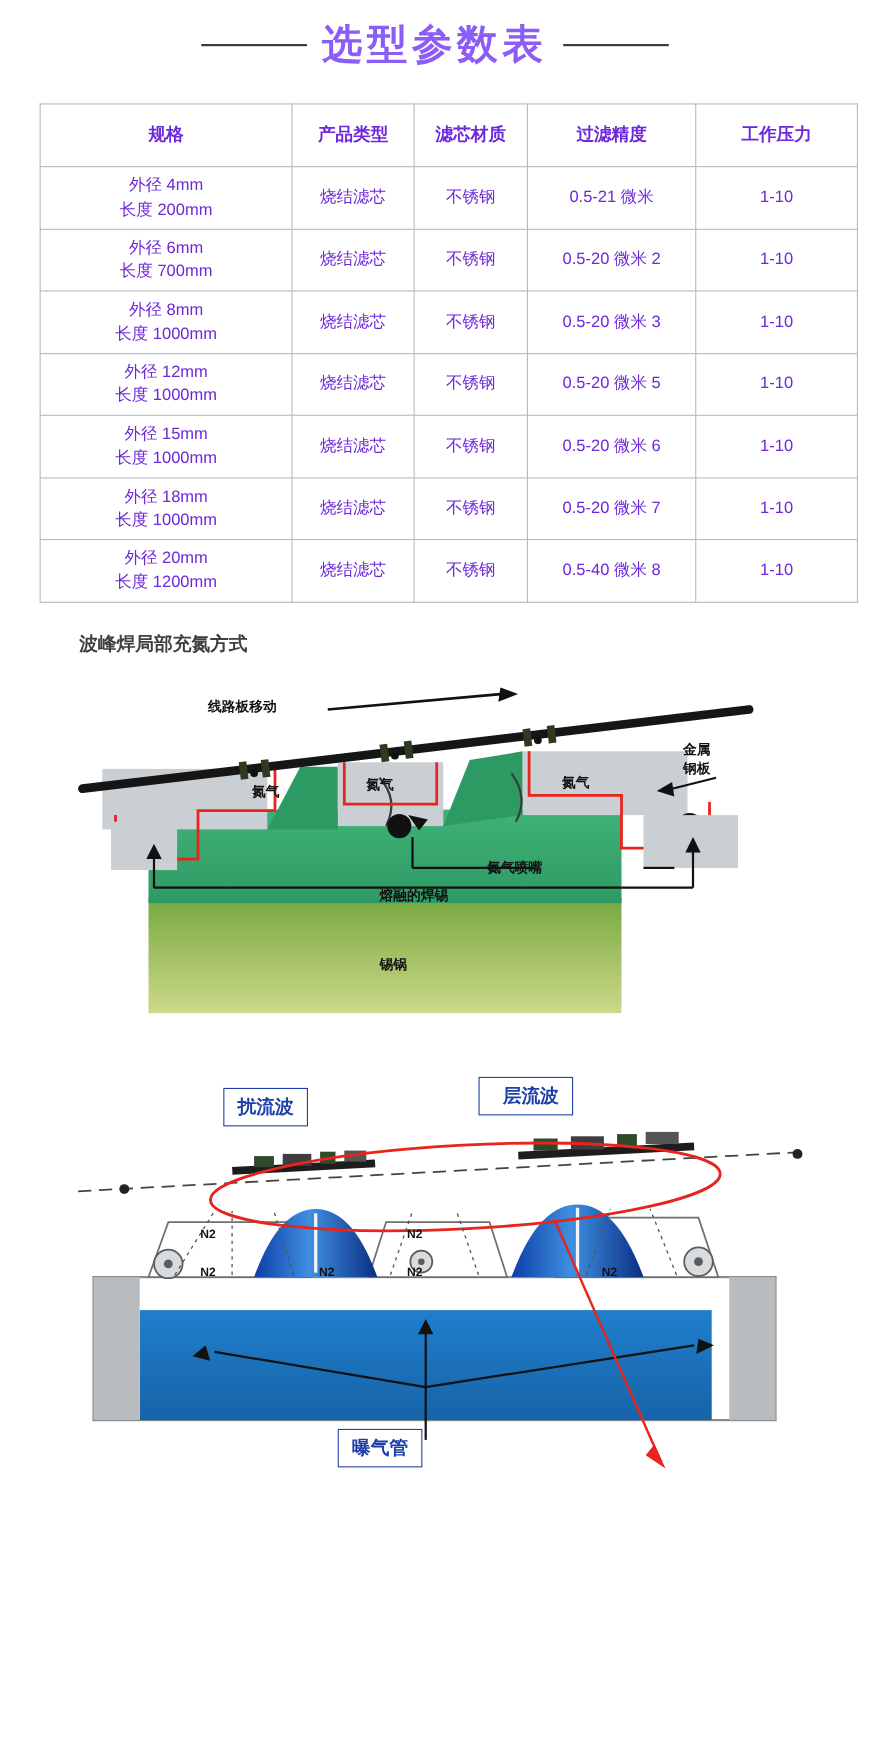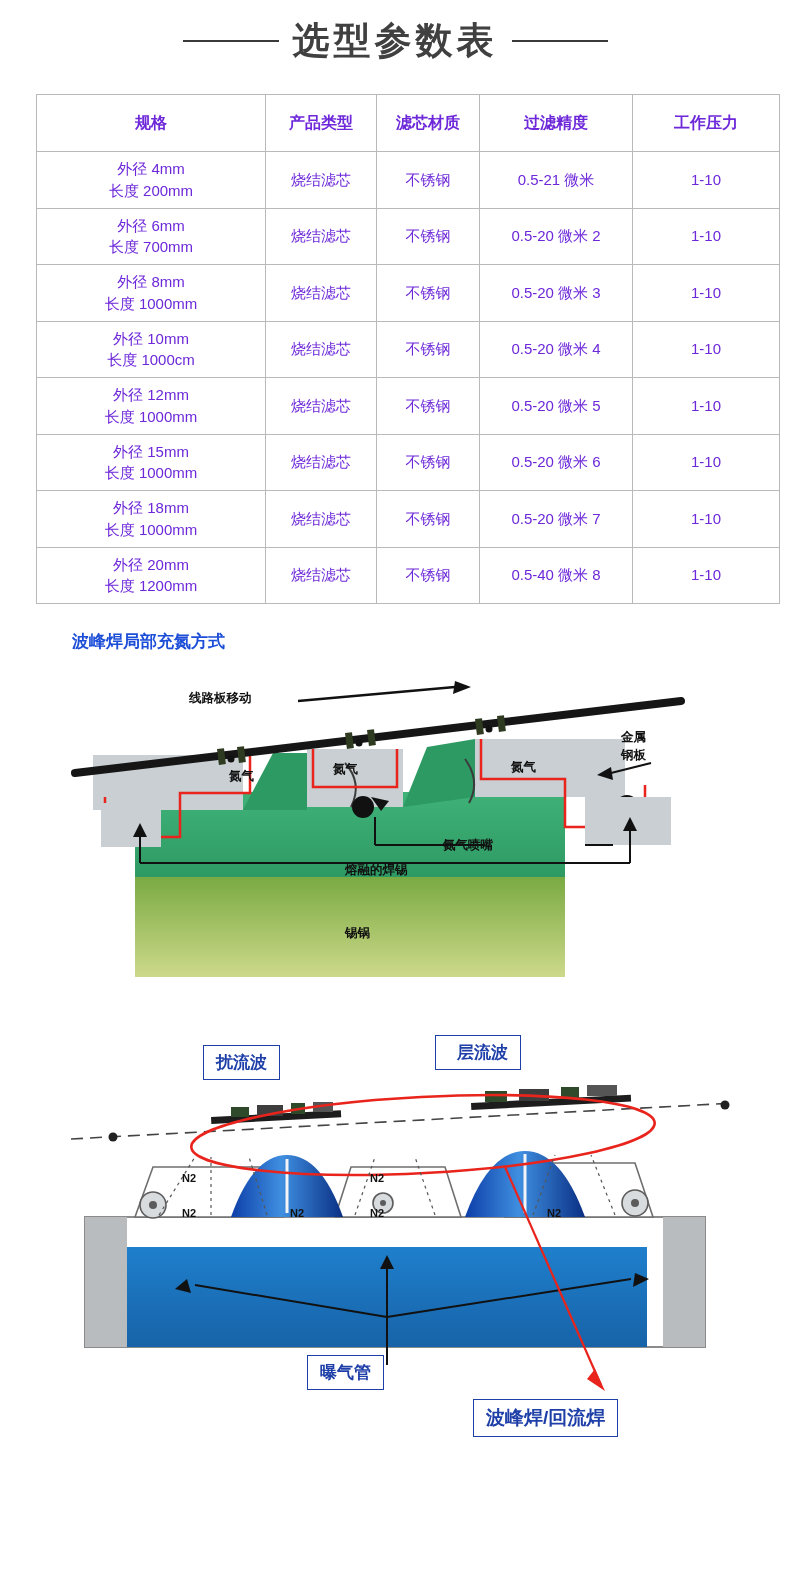--- a/index.html
+++ b/index.html
@@ -29,21 +29,21 @@
   }
   .title-row .rule {
     width: 96px;
     height: 2px;
     background: #3a3a3a;
   }
   .main-title {
     font-size: 37px;
     font-weight: bold;
     letter-spacing: 4px;
-    color: #404040;
+    color: #8b5cf6;
     font-family: "DejaVu Sans", sans-serif;
   }
   .sub-title {
     margin-top: 12px;
     font-size: 19px;
     letter-spacing: 3px;
     color: #9b9b9b;
     font-family: "Liberation Serif", serif;
     font-style: italic;
   }
@@ -81,21 +81,21 @@
   .col2 { width: 106px; }
   .col3 { width: 98px; }
   .col4 { width: 148px; }
   .col5 { width: 142px; border-radius: 20px; }
 
   
   .section-heading {
     margin: 26px 14px 0 72px;
     font-size: 17px;
     font-weight: bold;
-    color: #1d4ed8;
+    color: #404040;
   }
 
   
   .fig1 {
     position: relative;
     margin: 14px auto 0 auto;
     width: 700px;
     height: 330px;
   }
   .fig1 svg, .fig2 svg { display: block; }
@@ -175,30 +175,20 @@
         <td>1-10</td>
       </tr>
       <tr>
         <td class="cell-2line">
           <div>外径 8mm</div>
           <div>长度 1000mm</div>
         </td>
         <td>烧结滤芯</td>
         <td>不锈钢</td>
         <td>0.5-20 微米 3</td>
-        <td>1-10</td>
-      </tr>
-      <tr>
-        <td class="cell-2line">
-          <div>外径 10mm</div>
-          <div>长度 1000cm</div>
-        </td>
-        <td>烧结滤芯</td>
-        <td>不锈钢</td>
-        <td>0.5-20 微米 4</td>
         <td>1-10</td>
       </tr>
       <tr>
         <td class="cell-2line">
           <div>外径 12mm</div>
           <div>长度 1000mm</div>
         </td>
         <td>烧结滤芯</td>
         <td>不锈钢</td>
         <td>0.5-20 微米 5</td>
@@ -404,21 +394,20 @@
     <polygon points="600,256 614,262 598,270" fill="#111"></polygon>
     <line x1="352" y1="300" x2="352" y2="348" stroke="#111" stroke-width="2"></line>
 
     <line x1="470" y1="150" x2="566" y2="368" stroke="#e8241c" stroke-width="2.2"></line>
     <polygon points="560,352 570,374 552,362" fill="#e8241c"></polygon>
   </svg>
 
   <div class="box-label" style="left:168px; top:28px;">扰流波</div>
   <div class="box-label" style="left:400px; top:18px;padding-left:21px;">层流波</div>
   <div class="box-label" style="left:272px; top:338px;">曝气管</div>
-  <div class="box-label" style="left:438px; top:382px; font-size:19px;">波峰焊/回流焊</div>
 
   <div class="n2tag" style="left:147px; top:155px;">N2</div>
   <div class="n2tag" style="left:147px; top:190px;">N2</div>
   <div class="n2tag" style="left:255px; top:190px;">N2</div>
   <div class="n2tag" style="left:335px; top:155px;">N2</div>
   <div class="n2tag" style="left:335px; top:190px;">N2</div>
   <div class="n2tag" style="left:512px; top:190px;">N2</div>
 </div>
 
 </body></html>

